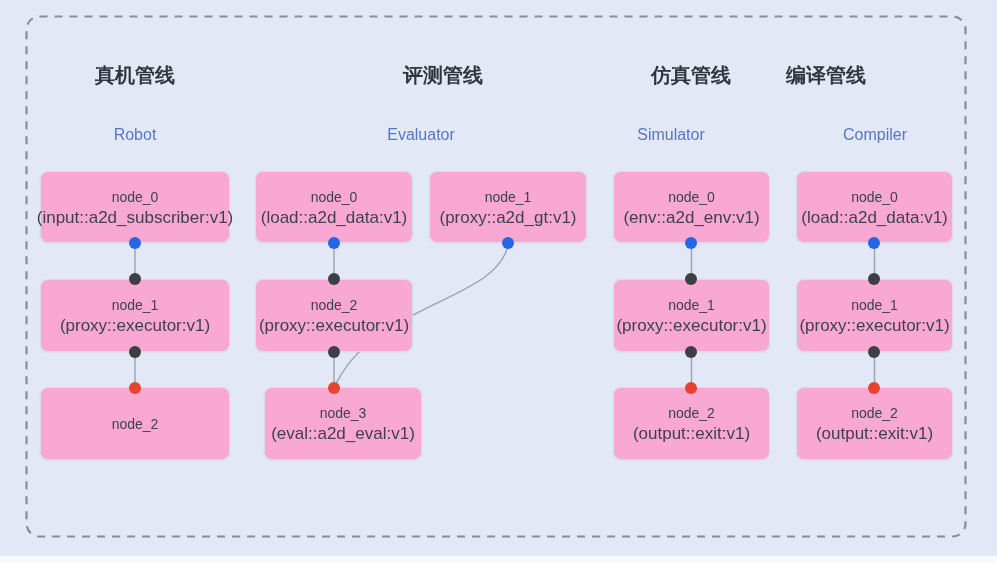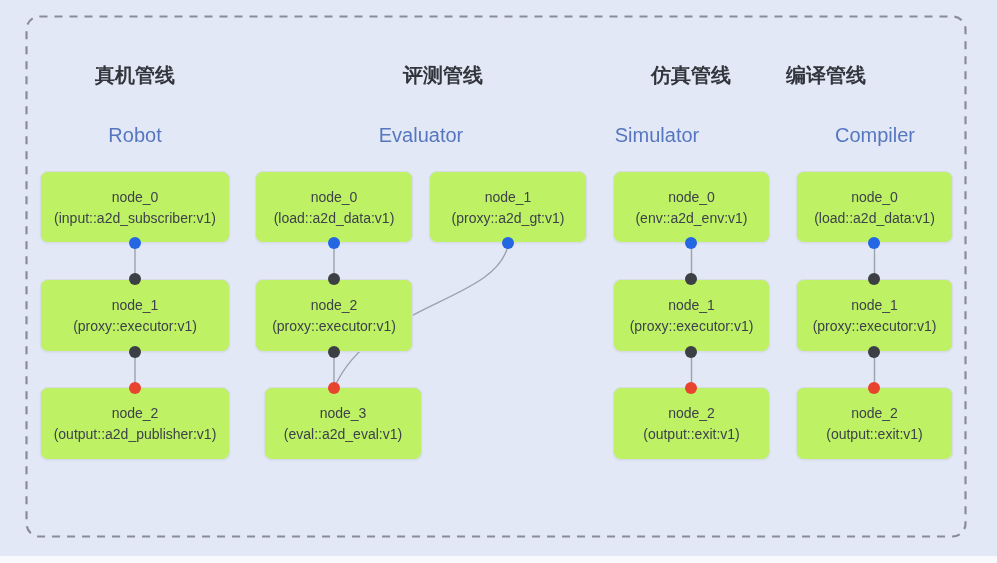--- a/index.html
+++ b/index.html
@@ -35,49 +35,49 @@
     line-height: 22px;
     font-weight: 700;
     color: #32363c;
     white-space: nowrap;
     z-index: 3;
   }
   .col-title-en {
     position: absolute;
     top: 124px;
     transform: translateX(-50%);
-    font-size: 20px;
+    font-size: 16px;
     line-height: 22px;
     font-weight: 400;
     color: #5677bf;
     white-space: nowrap;
     z-index: 3;
   }
   .node {
     position: absolute;
-    background: #bef264;
+    background: #f9a8d4;
     border: 1px solid #d8dce4;
     border-radius: 8px;
     box-sizing: border-box;
     display: flex;
     flex-direction: column;
     align-items: center;
     justify-content: center;
     gap: 5px;
     z-index: 2;
     box-shadow: 0 1px 2px rgba(40,60,110,0.05);
   }
   .node-name {
     font-size: 14px;
     line-height: 16px;
     color: #3d424a;
     white-space: nowrap;
   }
   .node-type {
-    font-size: 14px;
+    font-size: 17px;
     line-height: 16px;
     color: #3d424a;
     white-space: nowrap;
   }
   .dot {
     position: absolute;
     width: 12px;
     height: 12px;
     border-radius: 50%;
     z-index: 4;
@@ -106,35 +106,34 @@
 
     <path d="M874.5 243 L874.5 279" fill="none" stroke="#9aa2b0" stroke-width="1.4"></path>
     <path d="M874.5 352 L874.5 388" fill="none" stroke="#9aa2b0" stroke-width="1.4"></path>
   </svg>
 
   <div class="col-title-cn" style="left:135px">真机管线</div>
   <div class="col-title-en" style="left:135px">Robot</div>
   <div class="col-title-cn" style="left:443px">评测管线</div>
   <div class="col-title-en" style="left:421px">Evaluator</div>
   <div class="col-title-cn" style="left:691px">仿真管线</div>
-  <div class="col-title-en" style="left:657px">Simulator</div>
+  <div class="col-title-en" style="left:671px">Simulator</div>
   <div class="col-title-cn" style="left:826px">编译管线</div>
   <div class="col-title-en" style="left:875px">Compiler</div>
 
   <div class="node" style="left:40px;top:171px;width:190px;height:72px">
     <div class="node-name">node_0</div>
     <div class="node-type">(input::a2d_subscriber:v1)</div>
   </div>
   <div class="node" style="left:40px;top:279px;width:190px;height:73px">
     <div class="node-name">node_1</div>
     <div class="node-type">(proxy::executor:v1)</div>
   </div>
   <div class="node" style="left:40px;top:387px;width:190px;height:73px">
     <div class="node-name">node_2</div>
-    <div class="node-type">(output::a2d_publisher:v1)</div>
   </div>
 
   <div class="node" style="left:255px;top:171px;width:158px;height:72px">
     <div class="node-name">node_0</div>
     <div class="node-type">(load::a2d_data:v1)</div>
   </div>
   <div class="node" style="left:429px;top:171px;width:158px;height:72px">
     <div class="node-name">node_1</div>
     <div class="node-type">(proxy::a2d_gt:v1)</div>
   </div>

